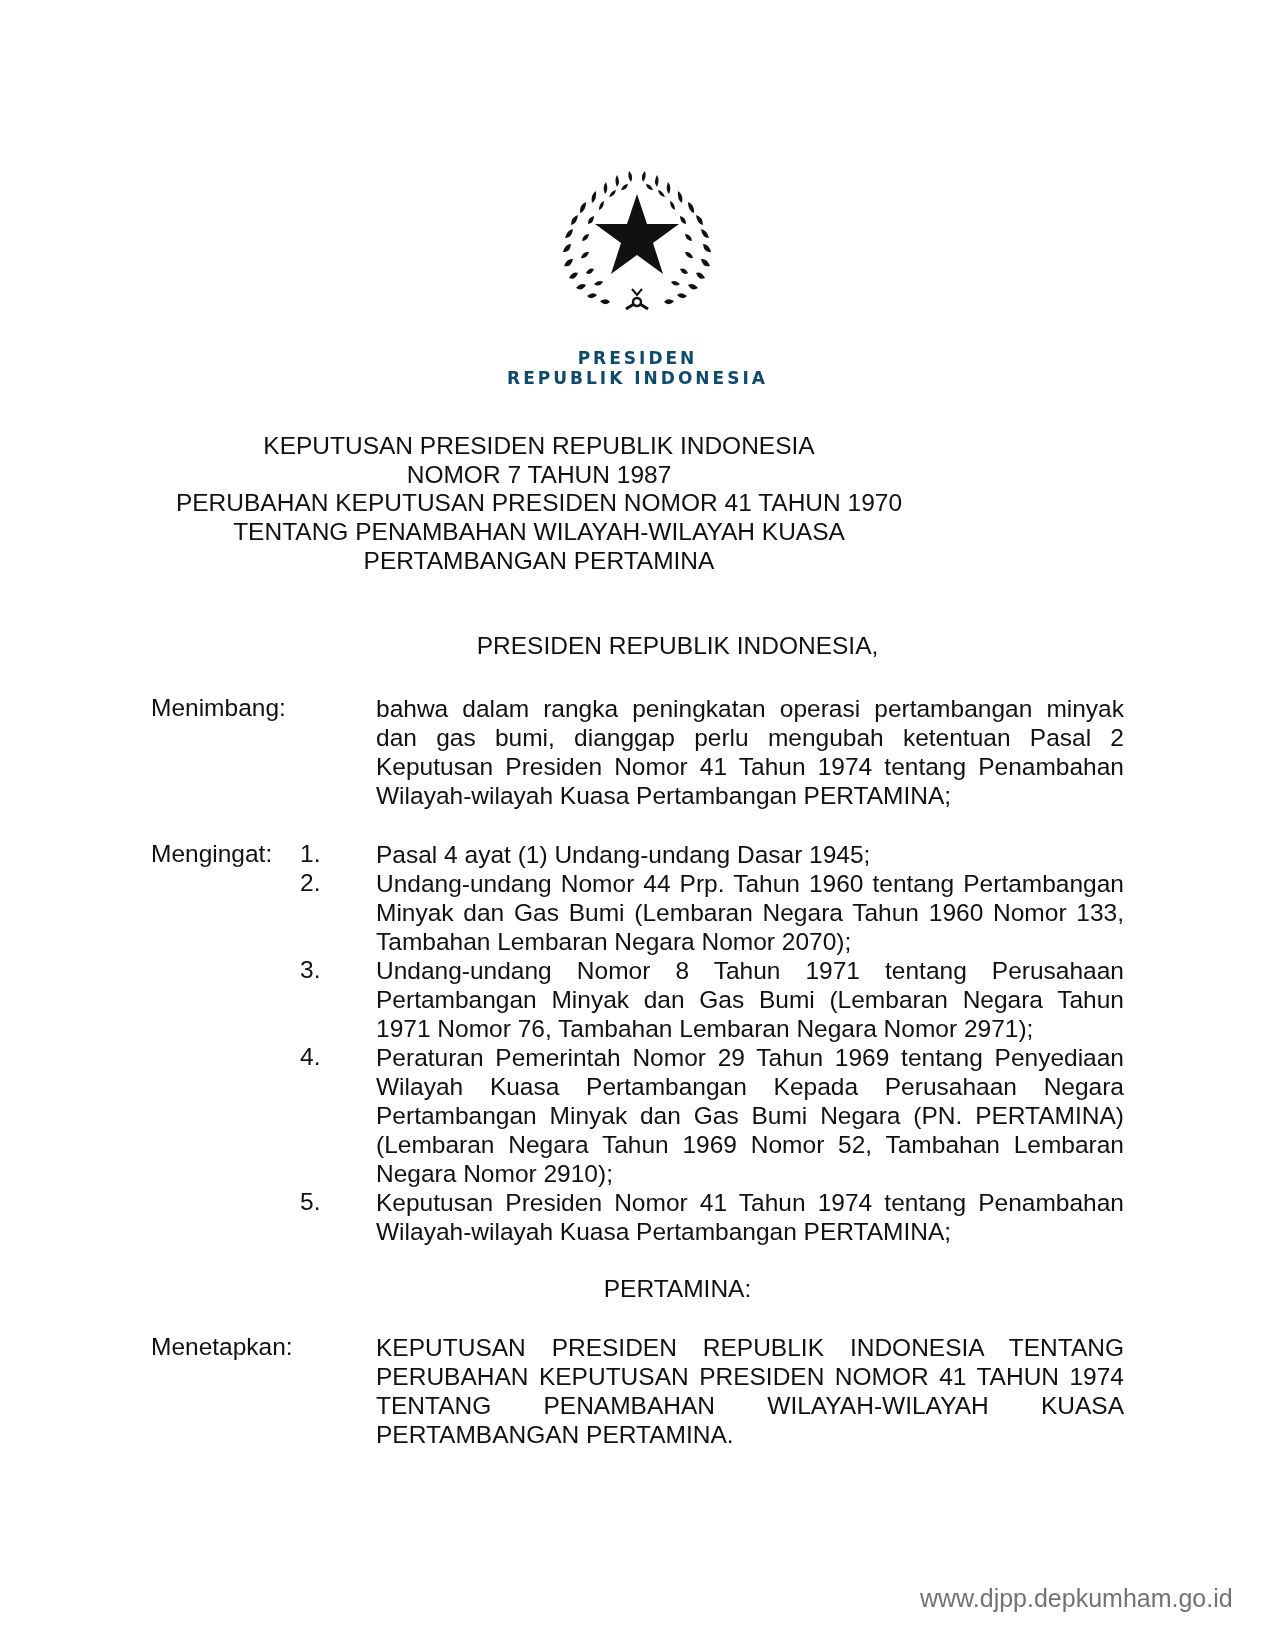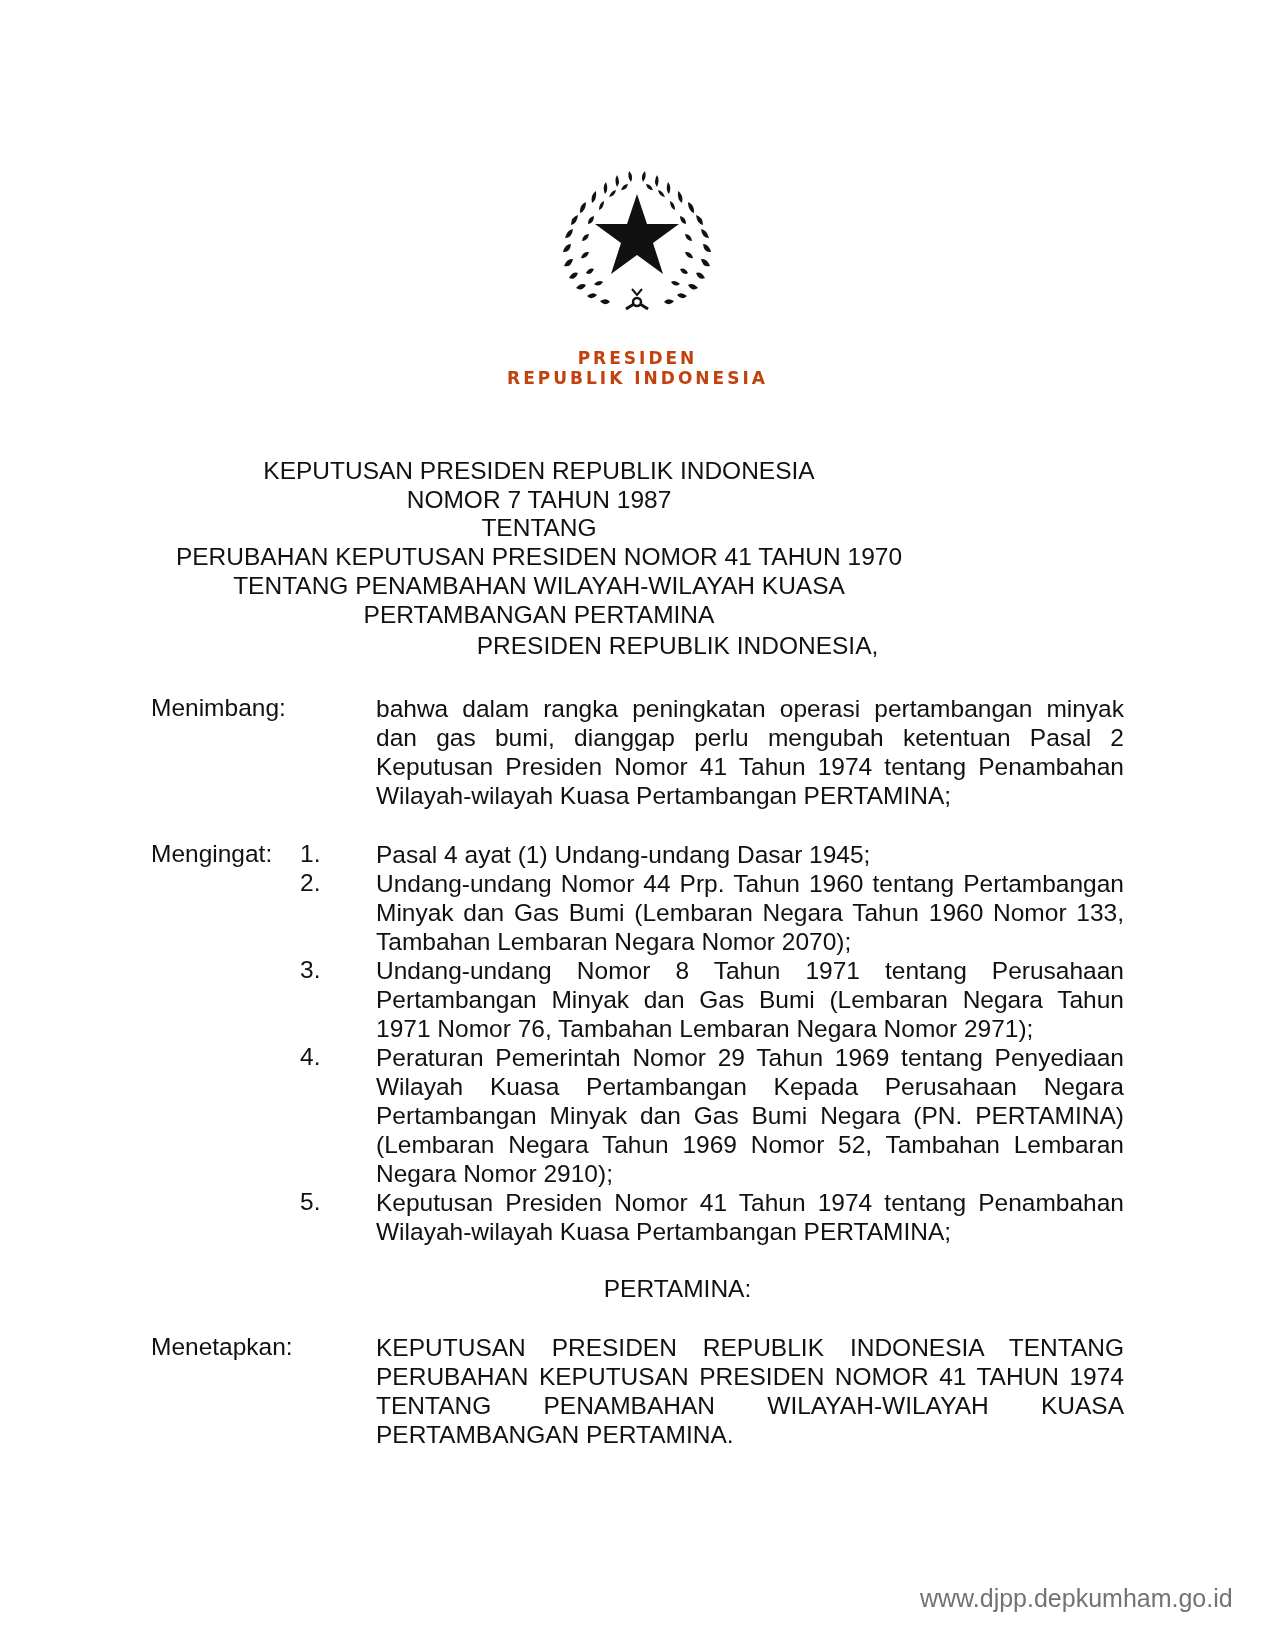--- a/index.html
+++ b/index.html
@@ -5,26 +5,26 @@
   html, body { margin: 0; padding: 0; background: #ffffff; }
   body {
     width: 1275px; height: 1650px; position: relative; overflow: hidden;
     font-family: "Liberation Sans", sans-serif; color: #111111;
   }
   .abs { position: absolute; }
   .emblem { left: 556px; top: 156px; width: 162px; height: 162px; }
   .letterhead {
     left: 0; width: 1275px; text-align: center;
     font-family: "DejaVu Sans", sans-serif; font-weight: bold;
-    color: #c2410c; letter-spacing: 3px;
+    color: #0c4a6e; letter-spacing: 3px;
   }
   .lh1 { top: 348px; font-size: 17px; }
   .lh2 { top: 368px; font-size: 17px; }
   .title-block {
-    left: 0; width: 1078px; top: 457px; text-align: center;
+    left: 0; width: 1078px; top: 432px; text-align: center;
     font-size: 24.5px; line-height: 28.7px;
   }
   .title-block div { white-space: nowrap; }
   .center-line { left: 0; width: 1275px; text-align: center; font-size: 24.5px; white-space: nowrap; padding-left: 40px; }
   .label { font-size: 24.5px; white-space: nowrap; }
   .num { font-size: 24.5px; }
   .para {
     left: 376px; width: 748px; font-size: 24.5px; line-height: 29px;
     text-align: justify; text-align-last: left;
   }
@@ -97,21 +97,20 @@
     </g>
   </svg>
 </div>
 
 <div class="abs letterhead lh1">PRESIDEN</div>
 <div class="abs letterhead lh2">REPUBLIK INDONESIA</div>
 
 <div class="abs title-block">
   <div>KEPUTUSAN PRESIDEN REPUBLIK INDONESIA</div>
   <div>NOMOR 7 TAHUN 1987</div>
-  <div>TENTANG</div>
   <div>PERUBAHAN KEPUTUSAN PRESIDEN NOMOR 41 TAHUN 1970</div>
   <div>TENTANG PENAMBAHAN WILAYAH-WILAYAH KUASA</div>
   <div>PERTAMBANGAN PERTAMINA</div>
 </div>
 
 <div class="abs center-line" style="top:632px;">PRESIDEN REPUBLIK INDONESIA,</div>
 
 <div class="abs label" style="left:151px; top:694px;">Menimbang:</div>
 <div class="abs para" style="top:694px;">bahwa dalam rangka peningkatan operasi pertambangan minyak dan gas bumi, dianggap perlu mengubah ketentuan Pasal 2 Keputusan Presiden Nomor 41 Tahun 1974 tentang Penambahan Wilayah-wilayah Kuasa Pertambangan PERTAMINA;</div>
 

